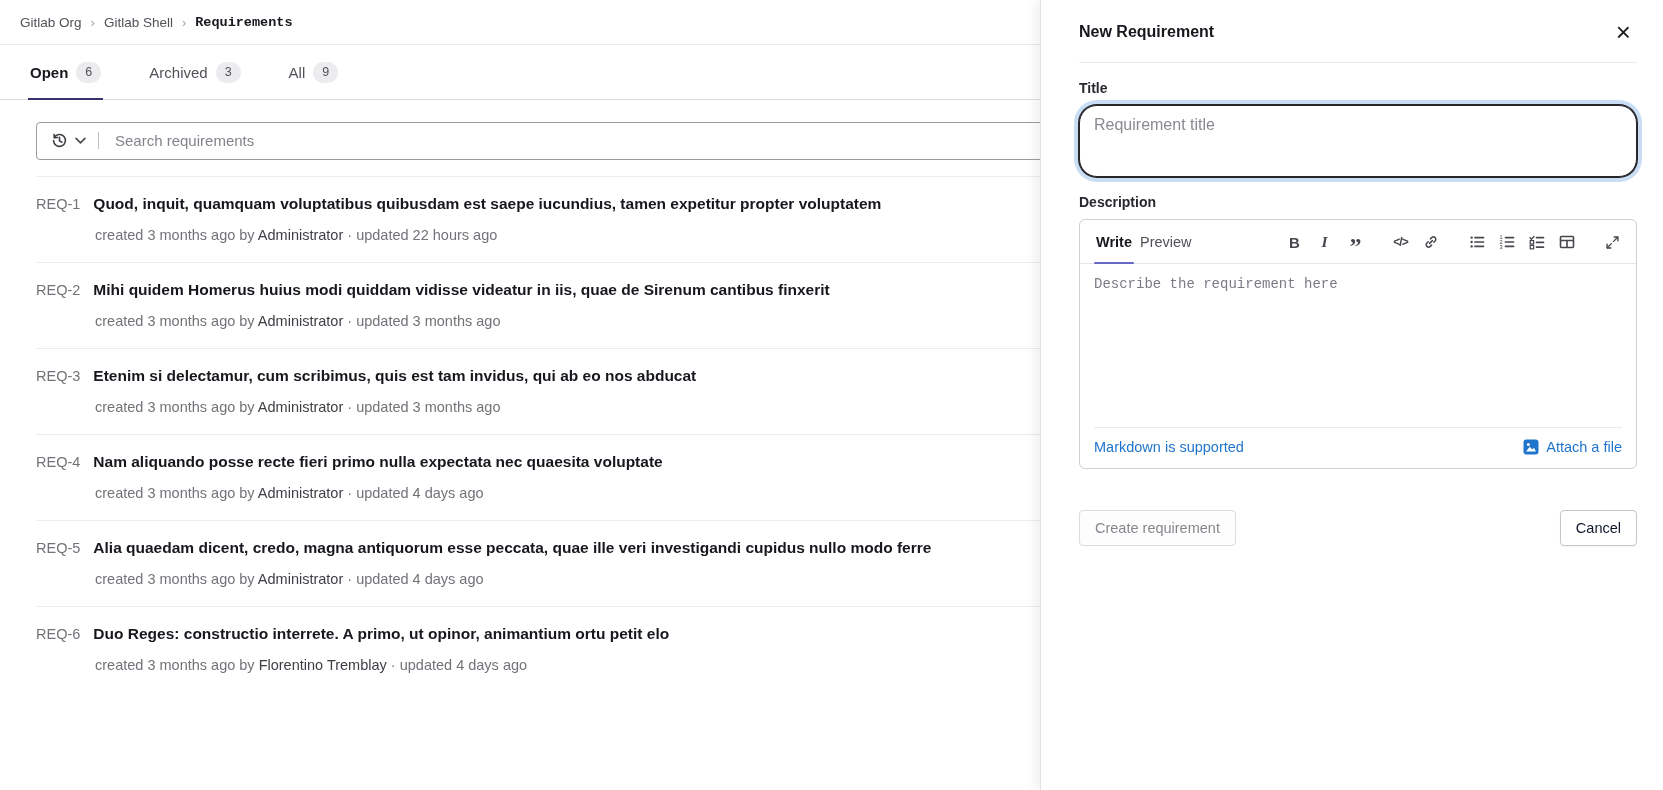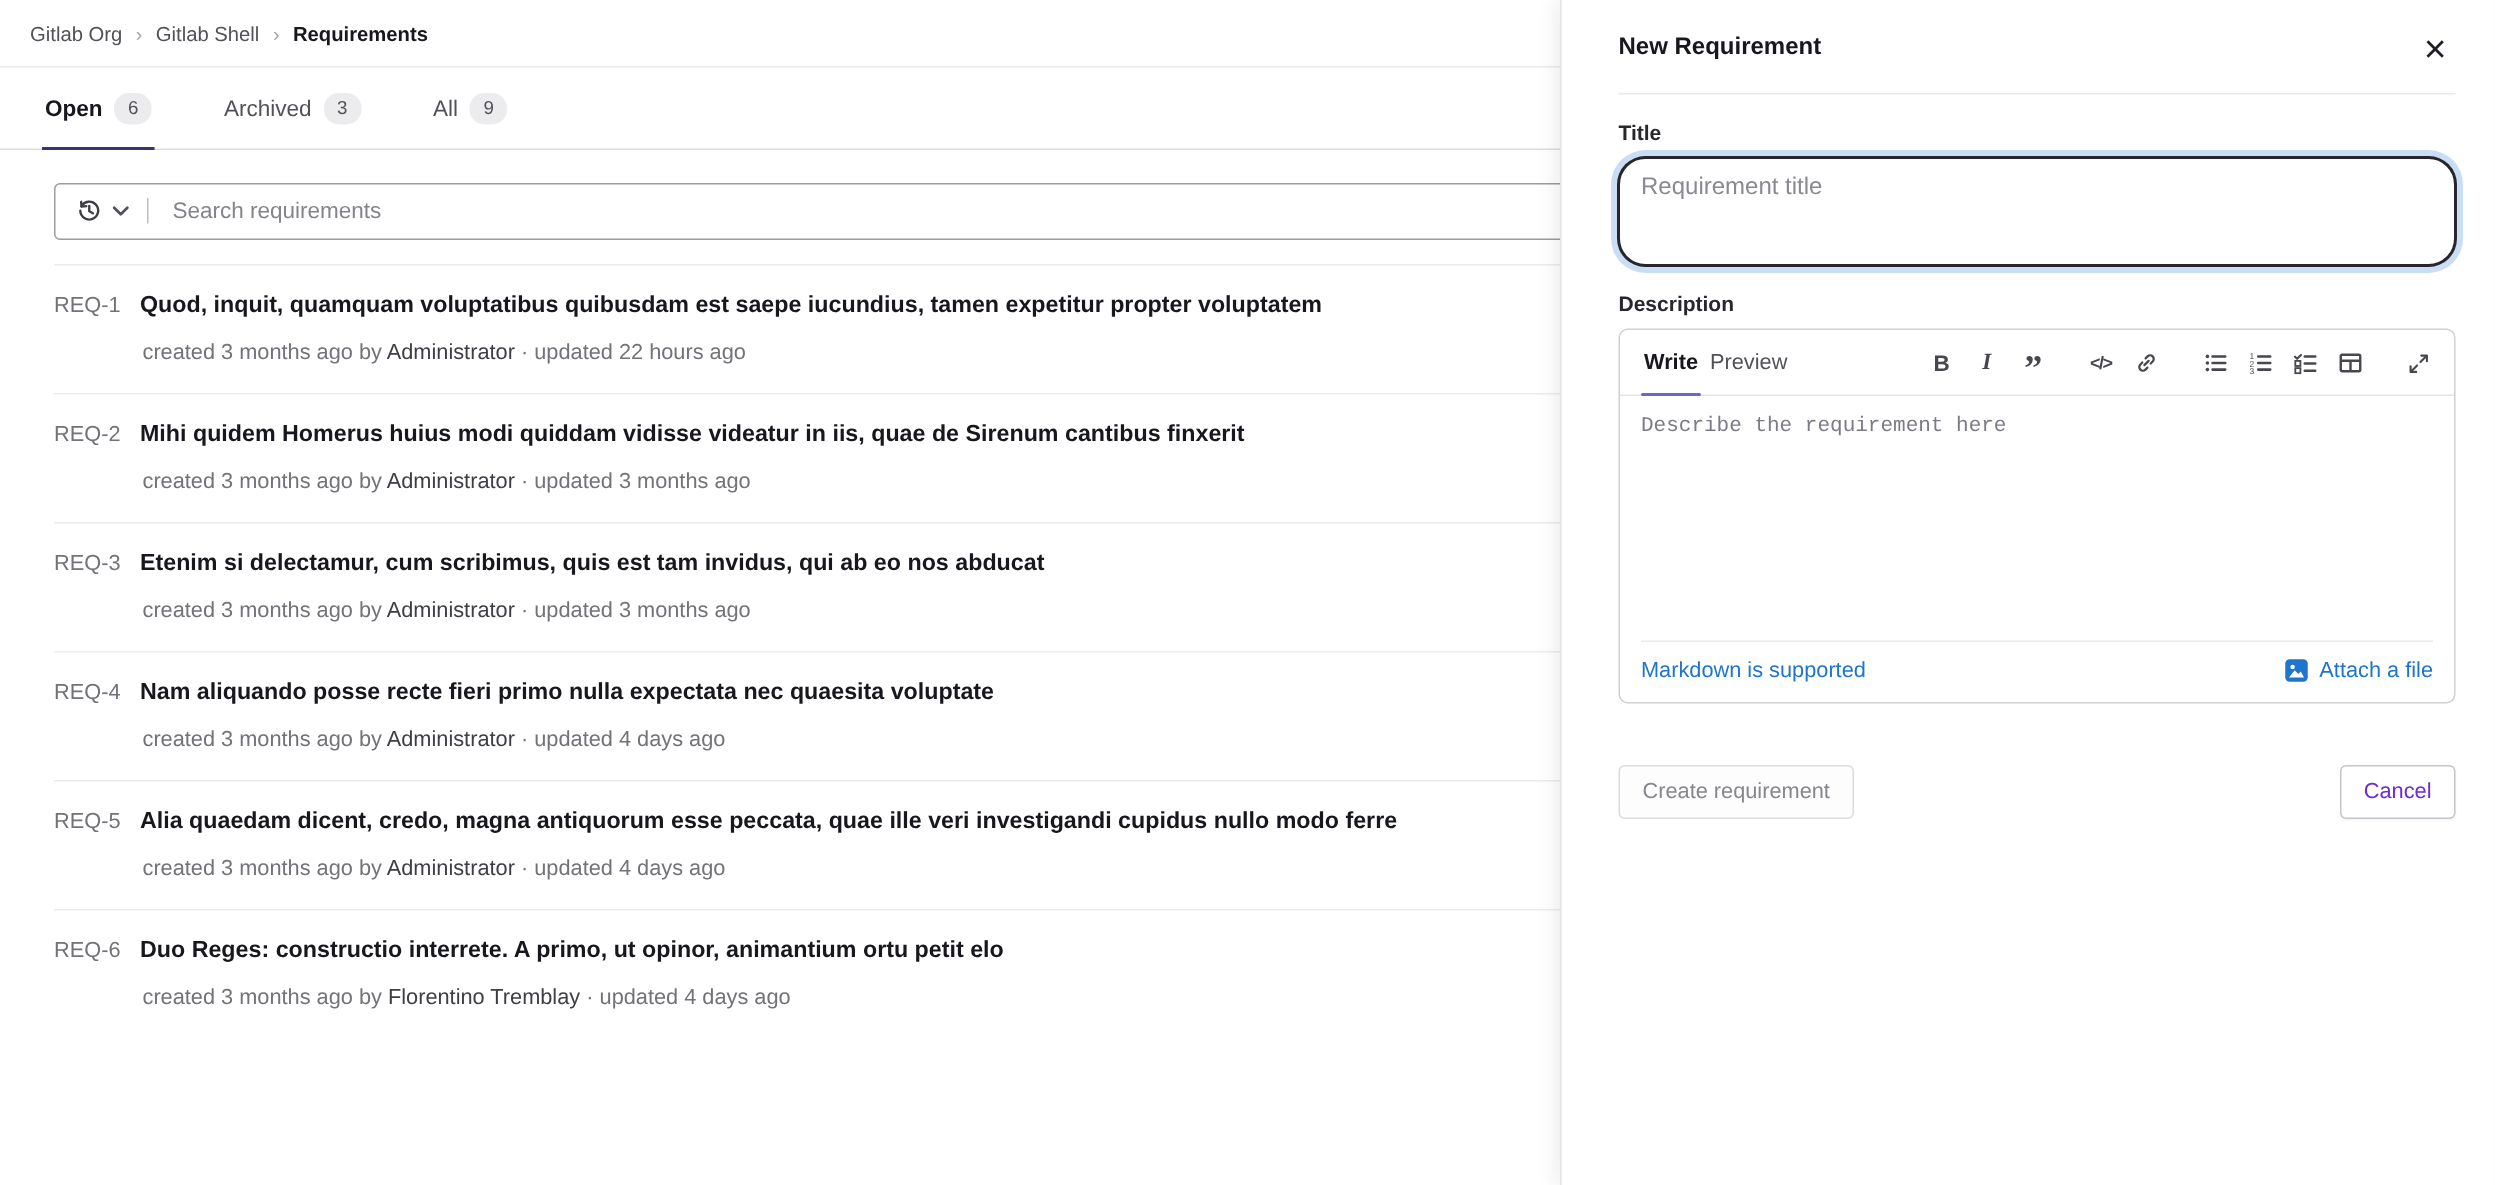--- a/index.html
+++ b/index.html
@@ -4,21 +4,21 @@
 <style>
   * { margin:0; padding:0; box-sizing:border-box; }
   html,body { width:1663px; height:790px; background:#fff; font-family:"Liberation Sans", sans-serif; color:#28272d; overflow:hidden; }
   .page { position:relative; width:1663px; height:790px; }
 
   
   .main { position:absolute; left:0; top:0; width:1041px; height:790px; overflow:hidden; background:#fff; }
   .breadcrumb { display:flex; align-items:center; gap:9px; padding:15px 0 14px 20px; font-size:13.5px; border-bottom:1px solid #e9e9ee; }
   .breadcrumb a { color:#535158; text-decoration:none; cursor:pointer; }
   .bc-sep { color:#a4a3a8; font-size:13px; }
-  .bc-current { color:#18171d; font-weight:700; }
+  .bc-current { color:#18171d; font-weight:700;font-family:Liberation Mono, monospace; }
 
   .tabs-bar { display:flex; gap:44px; padding:0 28px; border-bottom:1px solid #dcdcde; }
   .tab { display:flex; align-items:center; gap:8px; padding:17px 2px 15px; font-size:15px; color:#535158; cursor:pointer; border-bottom:2px solid transparent; margin-bottom:-1px; }
   .tab.active { color:#18171d; font-weight:700; border-bottom-color:#35356b; }
   .badge { background:#ececef; color:#535158; font-weight:400; font-size:12.5px; line-height:1; padding:4px 9px; border-radius:10px; }
 
   .search-row { margin:22px 0 0 36px; }
   .search-box { display:flex; align-items:center; width:1020px; height:38px; border:1px solid #9b9ba1; border-radius:4px; background:#fff; }
   .search-history { display:flex; align-items:center; gap:7px; padding:0 12px 0 14px; background:none; border:none; border-right:1px solid #bfbfc3; cursor:pointer; }
   .search-box input { flex:1; border:none; outline:none; font-size:15px; padding:0 16px; color:#28272d; background:transparent; font-family:"Liberation Sans", sans-serif; }
@@ -56,21 +56,21 @@
   .tb .c-glyph { font-size:12px; font-weight:700; letter-spacing:-1px; }
   .tb.group-start { margin-left:16px; }
   .md-input { display:block; width:100%; height:163px; border:none; outline:none; resize:none; padding:12px 14px; font-family:"Liberation Mono","DejaVu Sans Mono", monospace; font-size:14px; color:#28272d; background:transparent; }
   .md-input::placeholder { color:#7b7b85; }
   .md-footer { display:flex; align-items:center; justify-content:space-between; margin:0 14px; padding:11px 0 13px; border-top:1px solid #e9e9ee; }
   .md-footer a { font-size:14.5px; color:#1f75cb; text-decoration:none; cursor:pointer; display:flex; align-items:center; gap:7px; }
 
   .drawer-actions { display:flex; align-items:center; justify-content:space-between; margin-top:41px; }
   .btn { font-size:14.5px; padding:9px 15px; border-radius:4px; cursor:pointer; font-family:"Liberation Sans", sans-serif; }
   .btn-create { background:#fdfdfe; border:1px solid #dcdcde; color:#87868d; }
-  .btn-cancel { background:#fff; border:1px solid #c4c4ca; color:#6d28d9; box-shadow:0 1px 2px rgba(0,0,0,.04); }
+  .btn-cancel { background:#fff; border:1px solid #c4c4ca; color:#0f172a; box-shadow:0 1px 2px rgba(0,0,0,.04); }
 
   svg { display:block; }
 </style>
 </head>
 <body>
 
 <div class="page">
 
   <div class="main">
 

